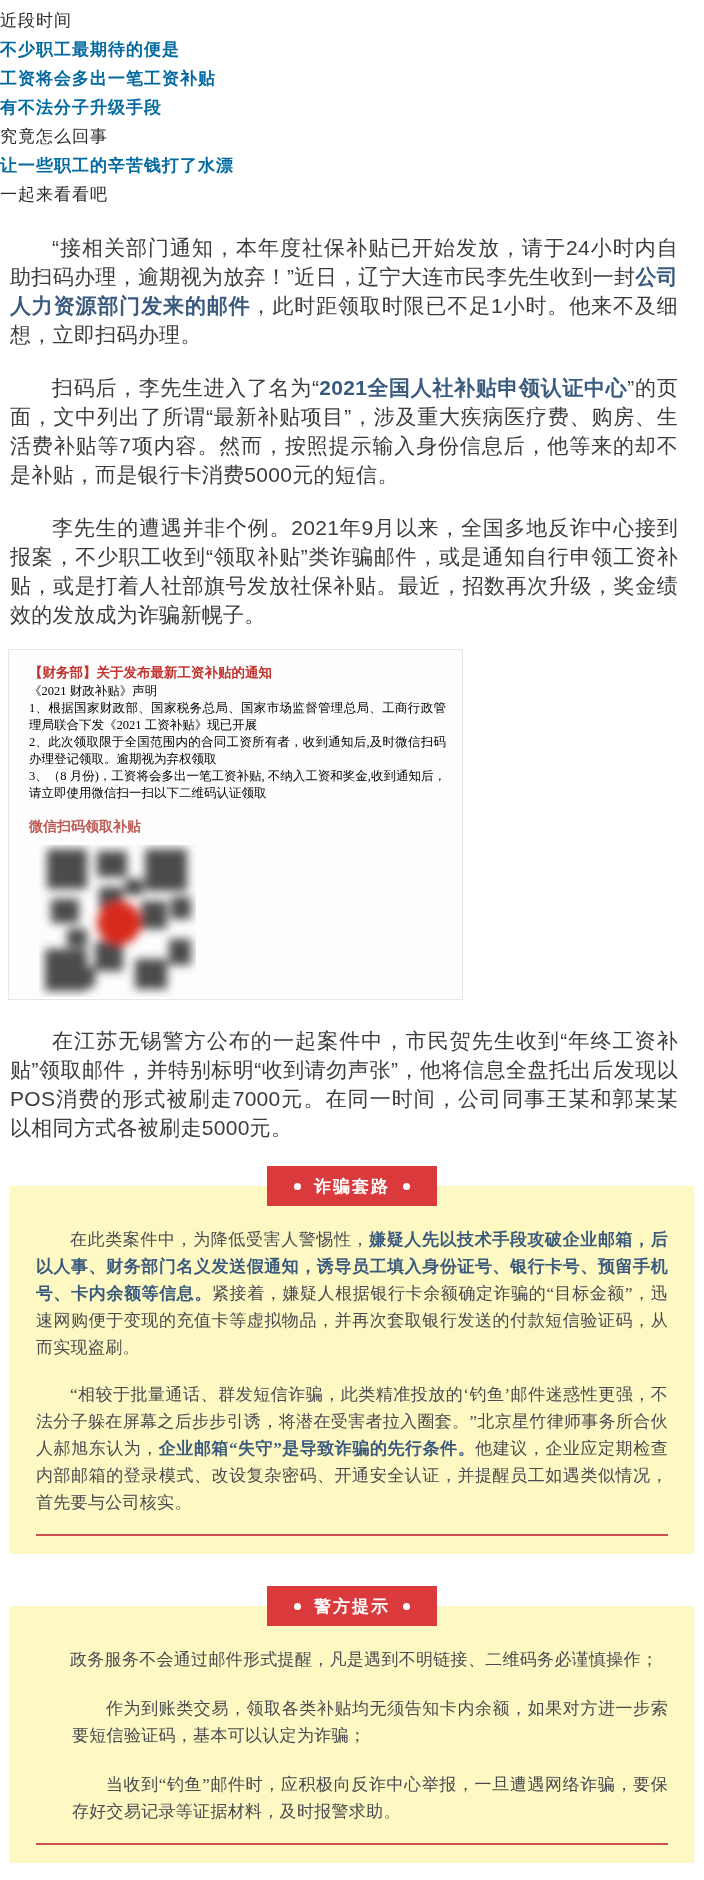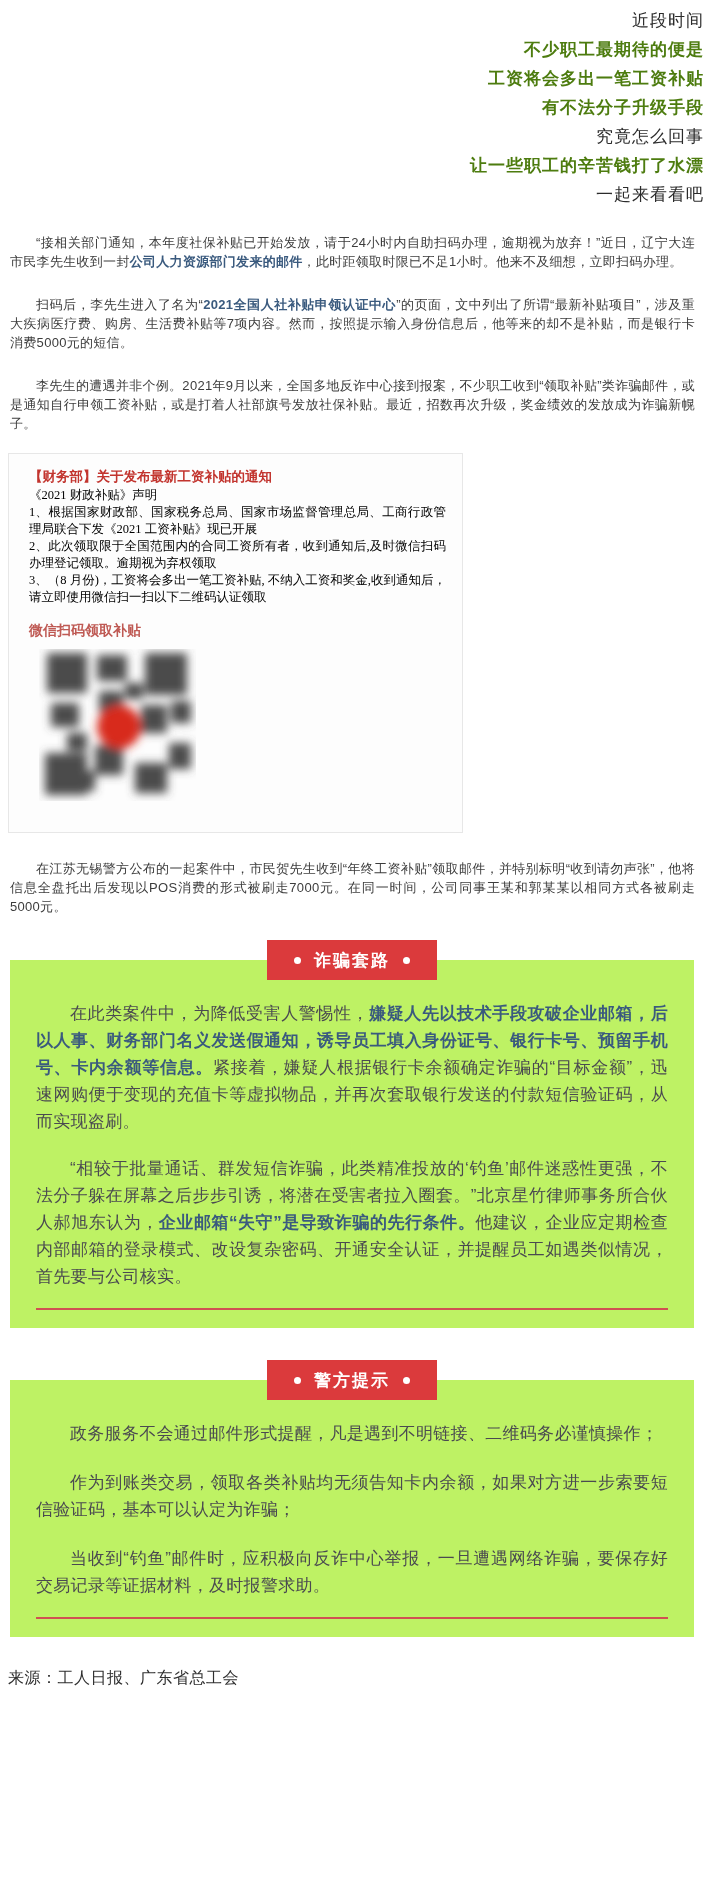--- a/index.html
+++ b/index.html
@@ -2,61 +2,62 @@
 <html><head>
 <meta charset="utf-8">
 <style>
   html,body{margin:0;padding:0;}
   body{
     width:704px;height:1880px;overflow:hidden;background:#ffffff;
     font-family:"Liberation Sans","DejaVu Sans",sans-serif;
     color:#3c3c3c;
   }
   
-  .intro{padding-top:6px;text-align:right;}
+  .intro{padding-top:6px;text-align:left;}
   .intro-line{font-size:17px;line-height:29px;color:#2b2b2b;letter-spacing:1px;}
-  .intro-line.red{color:#4d7c0f;font-weight:bold;}
+  .intro-line.red{color:#0369a1;font-weight:bold;}
   
   .para{
-    font-size:13px;line-height:19px;margin:24px 9px 0 10px;
+    font-size:21px;line-height:29px;margin:24px 26px 0 10px;
     text-align:justify;text-indent:2em;letter-spacing:.3px;color:#3c3c3c;
   }
   .sb{color:#3a5a7e;font-weight:bold;}
   
   .notice-box{
     box-sizing:border-box;width:455px;margin:20px 0 0 8px;
     border:1px solid #e7e7e7;background:#fdfdfd;
-    padding:12px 16px 31px 20px;
+    padding:12px 16px 2px 20px;
     font-family:"Liberation Serif","DejaVu Serif",serif;
     filter:blur(.3px);
   }
   .notice-title{margin:0;font-size:13.5px;line-height:21px;font-weight:bold;color:#c2342e;}
   .notice-line{margin:0;font-size:12.5px;line-height:17px;color:#000000;text-align:justify;}
   .notice-label{margin:16px 0 0;font-size:14px;line-height:17px;font-weight:bold;color:#bf5a54;}
   .qr{display:block;margin:10px 0 0 10px;width:157px;height:152px;}
   
   .section{
-    position:relative;margin:44px 10px 0;background:#bef264;
+    position:relative;margin:44px 10px 0;background:#fef9c3;
     padding:40px 26px 18px;
+    font-family:Liberation Serif, serif;
   }
   .section.second{margin-top:52px;}
   .badge{
     position:absolute;top:-20px;left:50%;transform:translateX(-50%);
     background:#db3a3c;color:#ffffff;height:40px;min-width:170px;
     box-sizing:border-box;padding:0 18px;
     display:flex;align-items:center;justify-content:center;gap:13px;
     font-size:17px;font-weight:bold;letter-spacing:2px;white-space:nowrap;
   }
   .dot{width:7px;height:7px;border-radius:50%;background:#ffffff;display:inline-block;}
   .spara{
     margin:0;font-size:17px;line-height:27px;text-align:justify;
     text-indent:2em;letter-spacing:.3px;color:#4a4a50;
   }
   .spara.mt{margin-top:20px;}
-  .spara.mt22{margin-top:22px;}
+  .spara.mt22{margin-top:22px;margin-left:36px;}
   .divider{height:2px;background:#d05052;margin:18px 0 0;}
   
   .source{margin:30px 0 16px 8px;font-size:16px;line-height:22px;color:#2f2f2f;letter-spacing:.5px;}
 </style>
 </head>
 <body>
 
 <div class="intro">
   <div class="intro-line">近段时间</div>
   <div class="intro-line red">不少职工最期待的便是</div>

